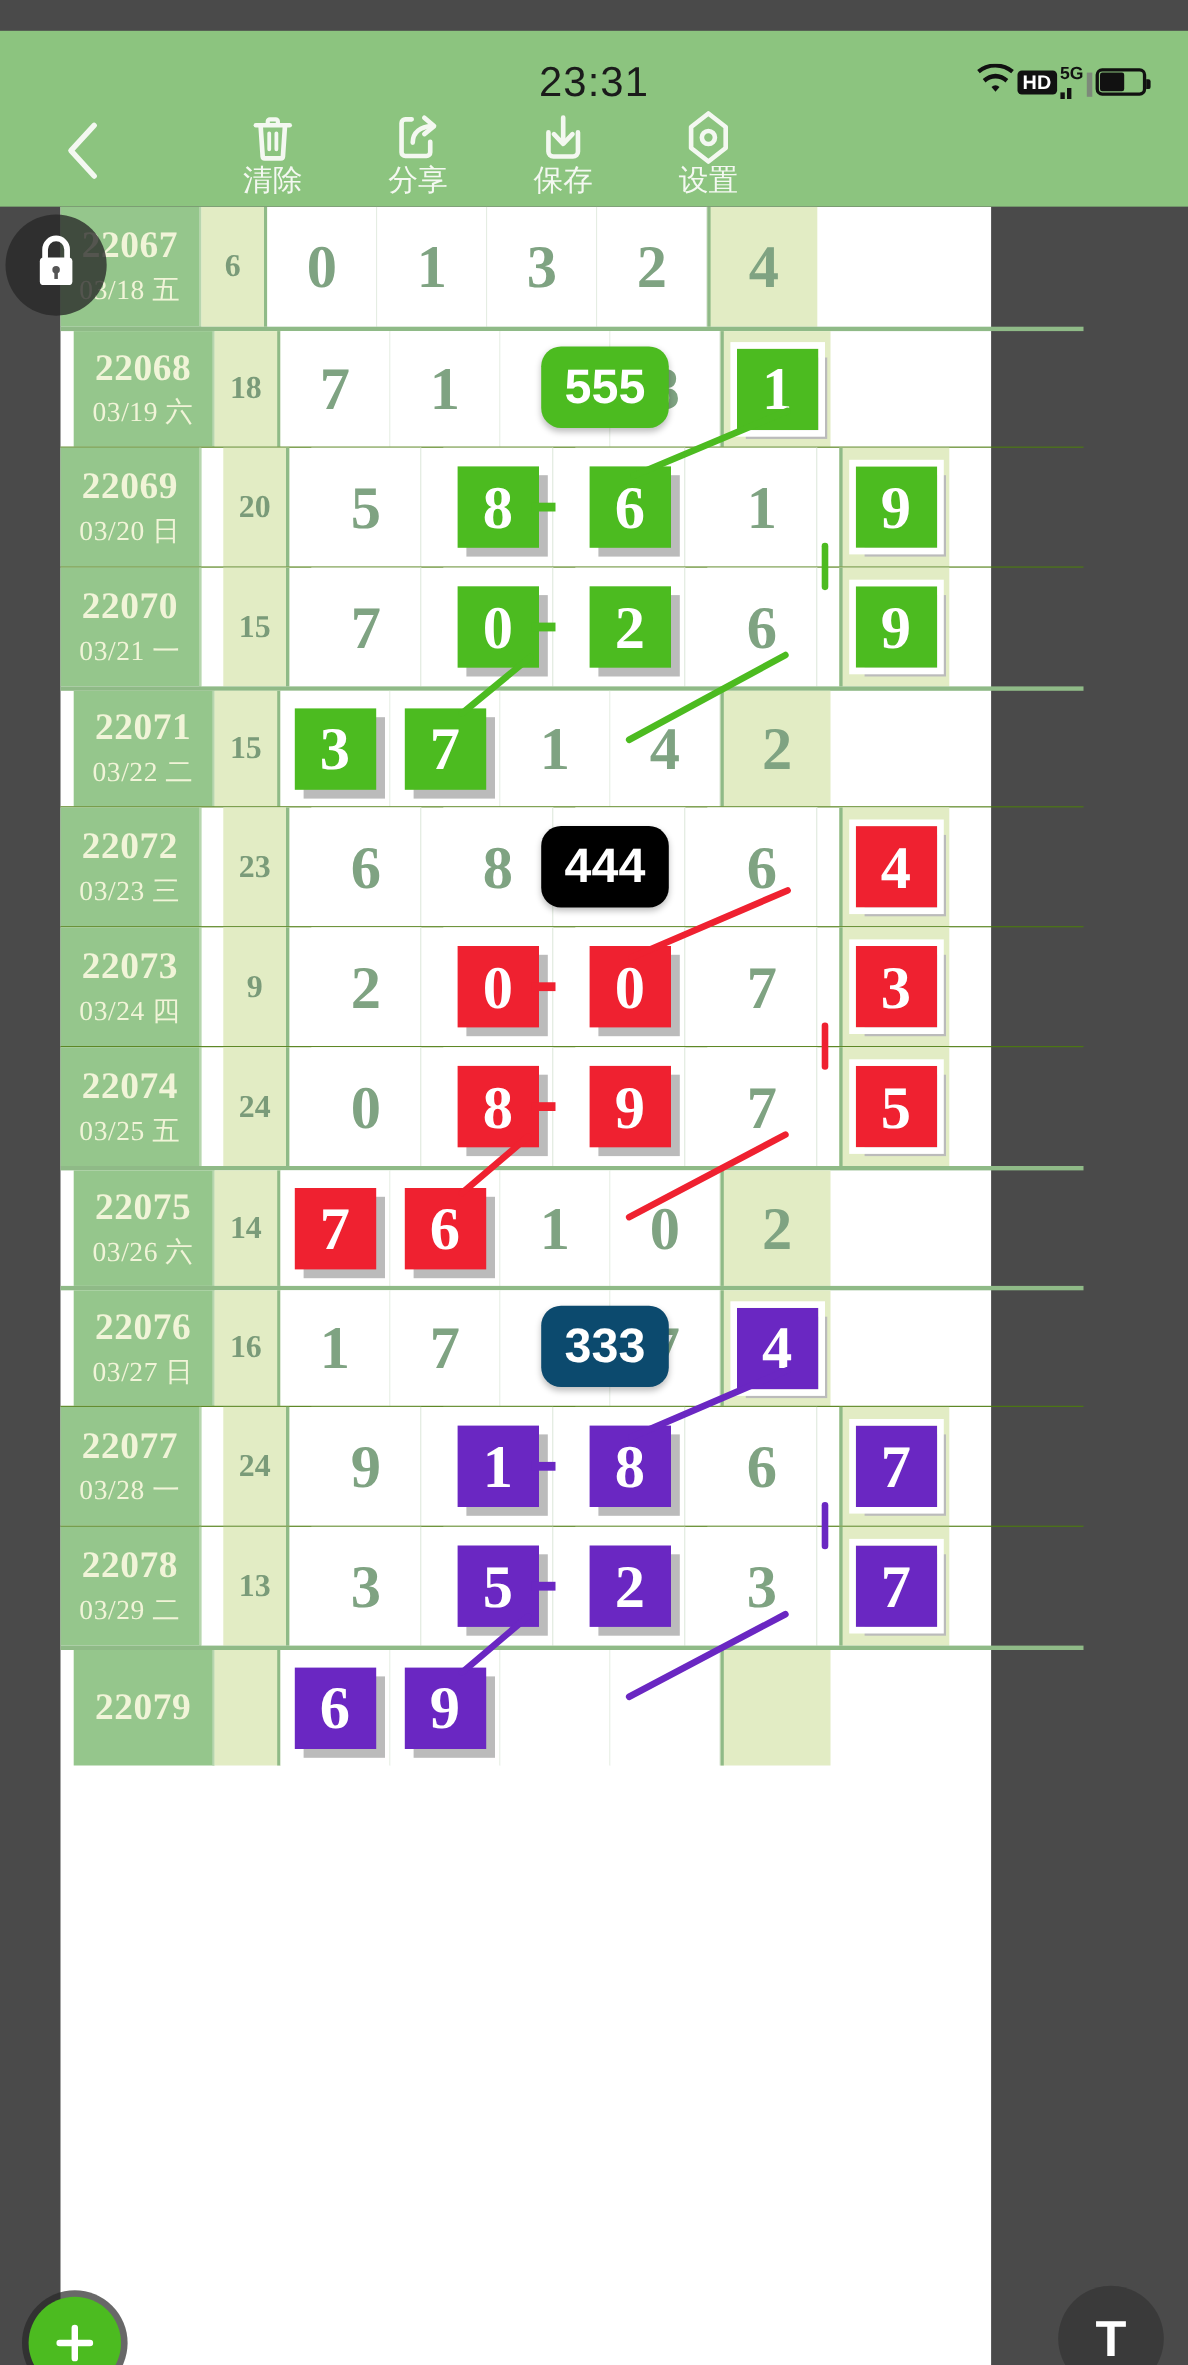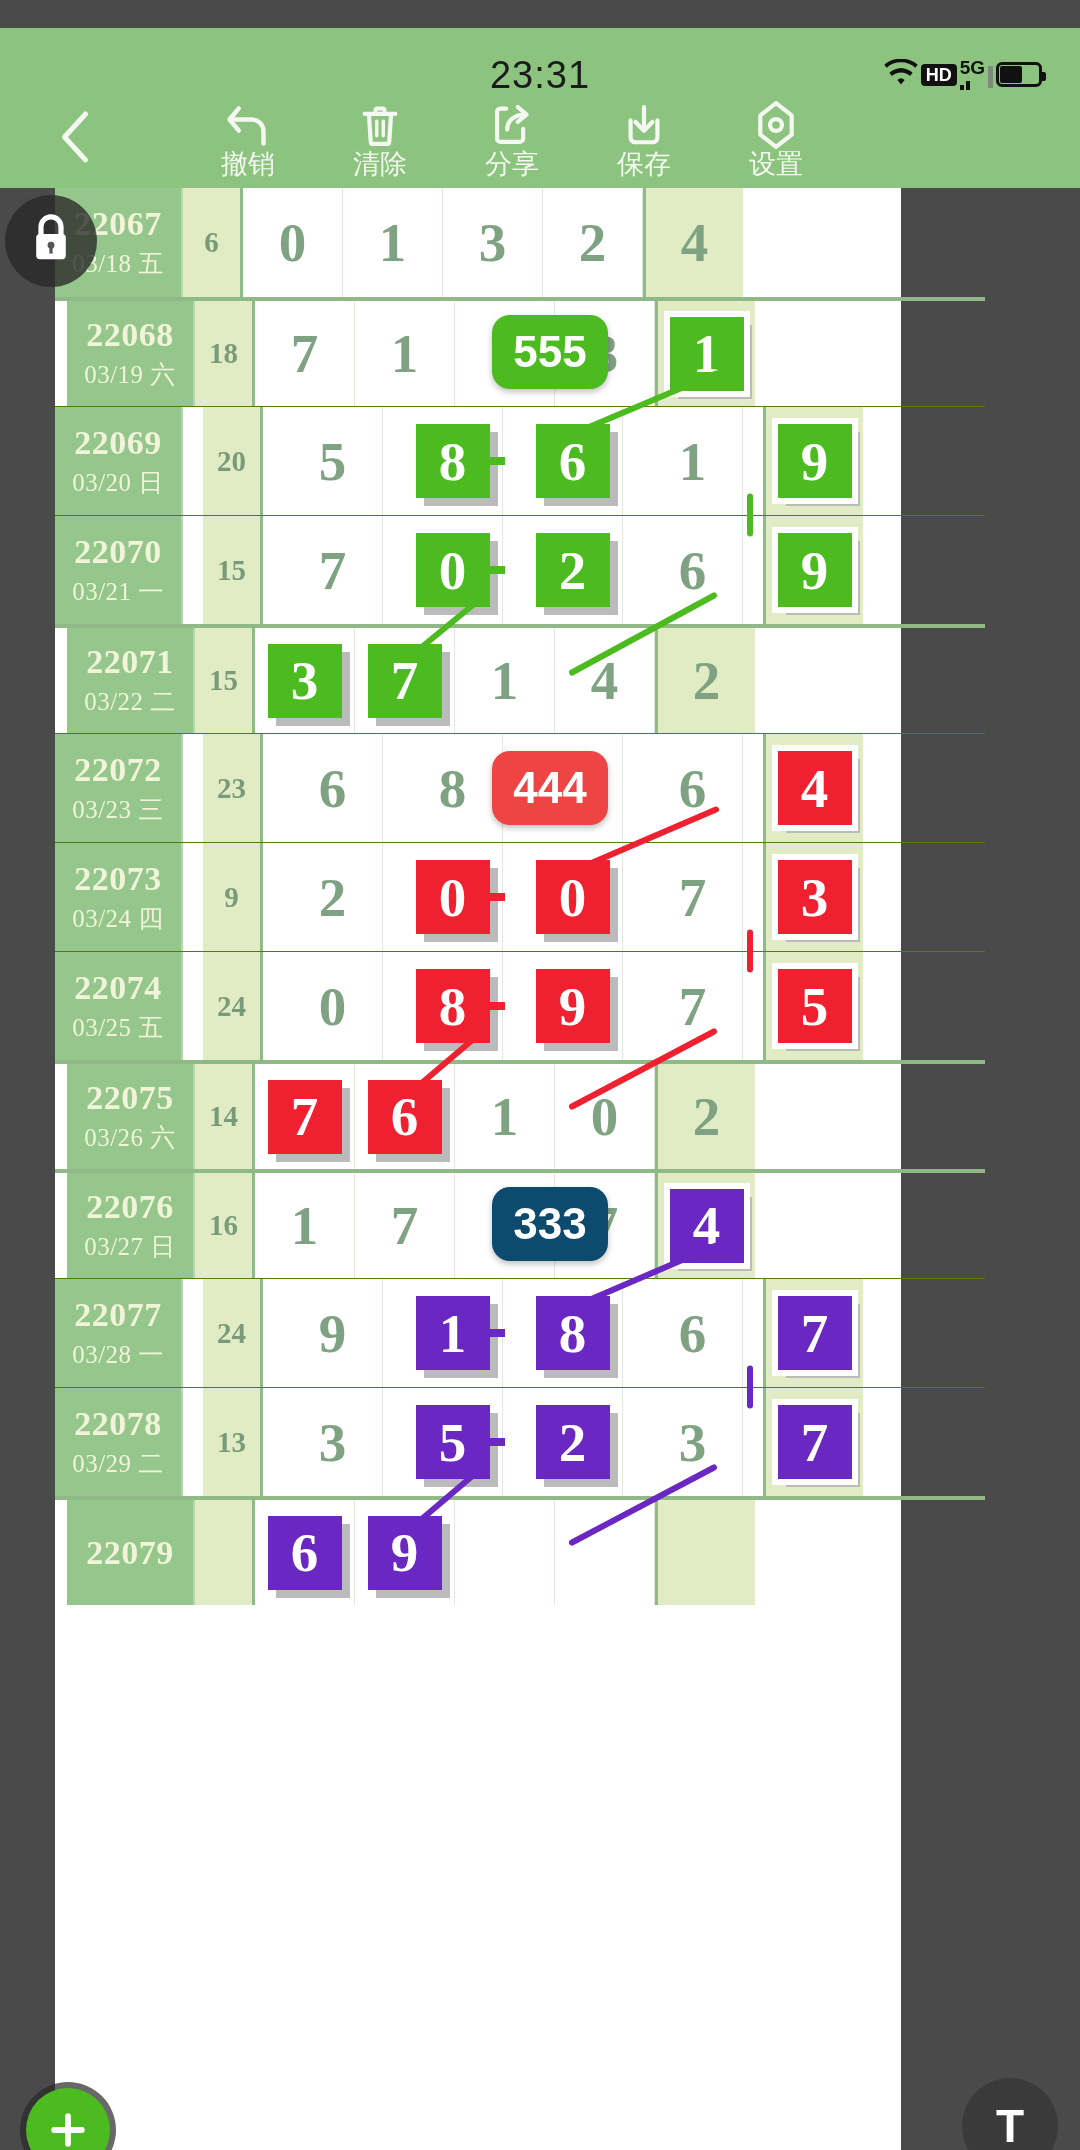--- a/index.html
+++ b/index.html
@@ -27,21 +27,21 @@
     position: absolute; right: 38px; top: 30px;
     display: flex; align-items: center; gap: 3px;
   }
   .si { display: block; }
   .hd-box {
     background: #111; color: #fff; font-family: "Liberation Sans", sans-serif;
     font-size: 18px; font-weight: bold; border-radius: 4px;
     padding: 2px 5px; line-height: 1;
   }
   .fiveg {
-    font-family: "Liberation Sans", sans-serif; font-size: 19px;
+    font-family: "Liberation Sans", sans-serif; font-size: 16px;
     color: #111; font-weight: bold; line-height: 1;
     display: flex; flex-direction: column; align-items: flex-start;
   }
   .bars { display: flex; align-items: flex-end; gap: 2px; height: 13px; margin-top: 1px; }
   .bars i { width: 4px; background: #111; display: block; }
   .bars i:nth-child(1){ height: 6px; }
   .bars i:nth-child(2){ height: 10px; }
   .sigbar { display: flex; align-items: flex-end; gap: 3px; height: 26px; }
   .sigbar i { width: 5px; background: #7d8a7a; display: block; }
   .sigbar i:nth-child(1){ height: 22px; }
@@ -144,21 +144,21 @@
   .badge {
     position: absolute; z-index: 9;
     border-radius: 18px; color: #ffffff;
     font-family: "Liberation Sans", sans-serif;
     font-size: 44px; font-weight: bold; line-height: 1;
     display: flex; align-items: center; justify-content: center;
     width: 116px; height: 74px;
     box-shadow: 0 3px 6px rgba(0,0,0,.25);
   }
   .badge.g { background: #4cbb20; }
-  .badge.r { background: #ef4444; }
+  .badge.r { background: #000000; }
   .badge.p { background: #0c4a6e; }
 
   
   #lines { position: absolute; left: 0; top: 0; width: 930px; height: 1962px; z-index: 6; pointer-events: none; }
 
   
   #lock-overlay {
     position: absolute; left: 5px; top: 7px; width: 92px; height: 92px;
     background: rgba(40,40,40,.78); border-radius: 50%;
     display: flex; align-items: center; justify-content: center; z-index: 20;
@@ -214,29 +214,20 @@
 <div id="toolbar">
   <div id="back-button">
     <span>
       <svg width="46" height="58" viewBox="0 0 24 30">
           <path d="M17 3 L6 15 L17 27" stroke="#f4f8f1" stroke-width="2.6" fill="none" stroke-linecap="round" stroke-linejoin="round"></path>
         </svg>
     </span>
   </div>
 
   <div id="tb-group">
-    <div class="tb-btn">
-      <span class="tb-ico">
-        <svg width="48" height="46" viewBox="0 0 26 24">
-            <path d="M8 3 L3 9 L8 15" stroke="#f4f8f1" stroke-width="2.4" fill="none" stroke-linecap="round" stroke-linejoin="round"></path>
-            <path d="M3.4 9 H15 a6.4 6.4 0 0 1 6.4 6.4 V22" stroke="#f4f8f1" stroke-width="2.4" fill="none" stroke-linecap="round"></path>
-          </svg>
-      </span>
-      <span class="tb-label">撤销</span>
-    </div>
 
     <div class="tb-btn">
       <span class="tb-ico">
         <svg width="46" height="46" viewBox="0 0 24 24">
             <path d="M4 6.2 H20" stroke="#f4f8f1" stroke-width="2.2" stroke-linecap="round"></path>
             <path d="M9.6 6.2 V4.4 a1 1 0 0 1 1-1 h2.8 a1 1 0 0 1 1 1 V6.2" stroke="#f4f8f1" stroke-width="2" fill="none"></path>
             <path d="M6.2 6.2 L7.2 21 a1 1 0 0 0 1 .9 h7.6 a1 1 0 0 0 1-.9 L17.8 6.2" stroke="#f4f8f1" stroke-width="2.2" fill="none" stroke-linejoin="round"></path>
             <path d="M10.3 10 V17.6 M13.7 10 V17.6" stroke="#f4f8f1" stroke-width="1.8" stroke-linecap="round"></path>
           </svg>
       </span>

